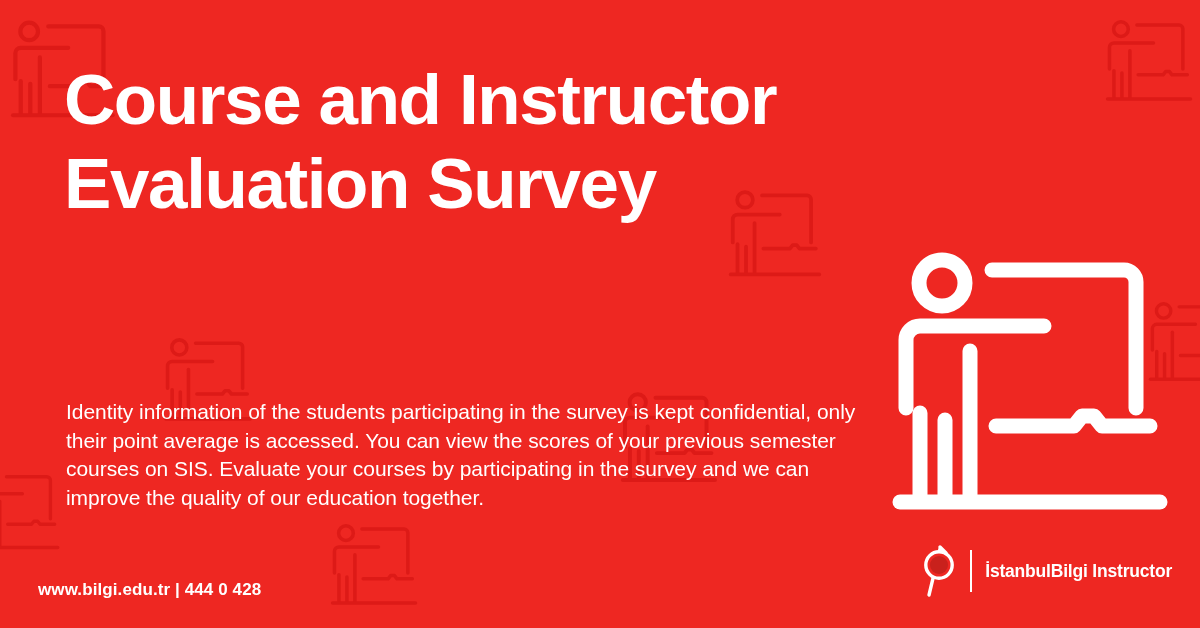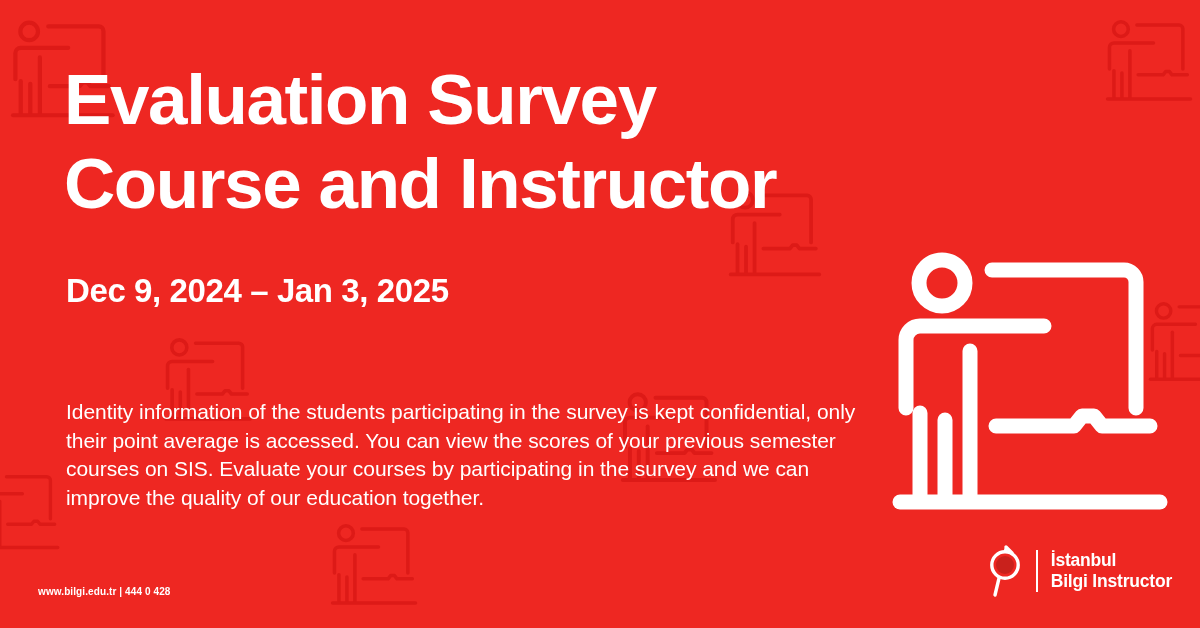--- a/index.html
+++ b/index.html
@@ -79,25 +79,24 @@
     line-height: 28.5px;
     font-weight: 400;
     letter-spacing: -0.05px;
   }
 
   #footer-contact {
     position: absolute;
     left: 38px;
     top: 580px;
     color: #ffffff;
-    font-size: 10px;
+    font-size: 17px;
     font-weight: 700;
     letter-spacing: 0.1px;
     white-space: nowrap;
-    margin-top: 6px;
   }
 
   
   #illustration {
     position: absolute;
     left: 892px;
     top: 248px;
     width: 282px;
     height: 272px;
     z-index: 2;
@@ -120,21 +119,21 @@
   }
   #logo-divider {
     width: 2px;
     height: 42px;
     background: #ffffff;
     margin: 0 13px 0 9px;
     flex: none;
   }
   #logo-text {
     display: flex;
-    flex-direction: column;
+    flex-direction: row;
     justify-content: flex-end;
   }
   .logo-text-line {
     color: #ffffff;
     font-size: 17.5px;
     line-height: 21px;
     font-weight: 700;
     letter-spacing: -0.2px;
     white-space: nowrap;
   }
@@ -223,25 +222,24 @@
         <path d="M 28 165 V 252"></path>
         <path d="M 53 172 V 252"></path>
         <path d="M 104 178 H 182 l 8 -10 h 12 l 8 10 h 48"></path>
         <path d="M 8 254 H 268"></path>
       </svg>
     </div>
 
   <div id="content">
 
     <div id="title-block">
+      <div class="title-line">Course and Instructor</div>
       <div class="title-line">Evaluation Survey</div>
-      <div class="title-line">Course and Instructor</div>
     </div>
 
-    <div id="date-range">Dec 9, 2024 – Jan 3, 2025</div>
 
     <p id="body-copy">Identity information of the students participating in the survey is kept confidential, only their point average is accessed. You can view the scores of your previous semester courses on SIS. Evaluate your courses by participating in the survey and we can improve the quality of our education together.</p>
 
     <div id="footer-contact">www.bilgi.edu.tr | 444 0 428</div>
   </div>
 
   <svg id="illustration" viewBox="0 0 282 272" fill="none" stroke="#ffffff" stroke-width="15" stroke-linecap="round" stroke-linejoin="round">
 
     <circle cx="50" cy="35" r="23"></circle>
 

